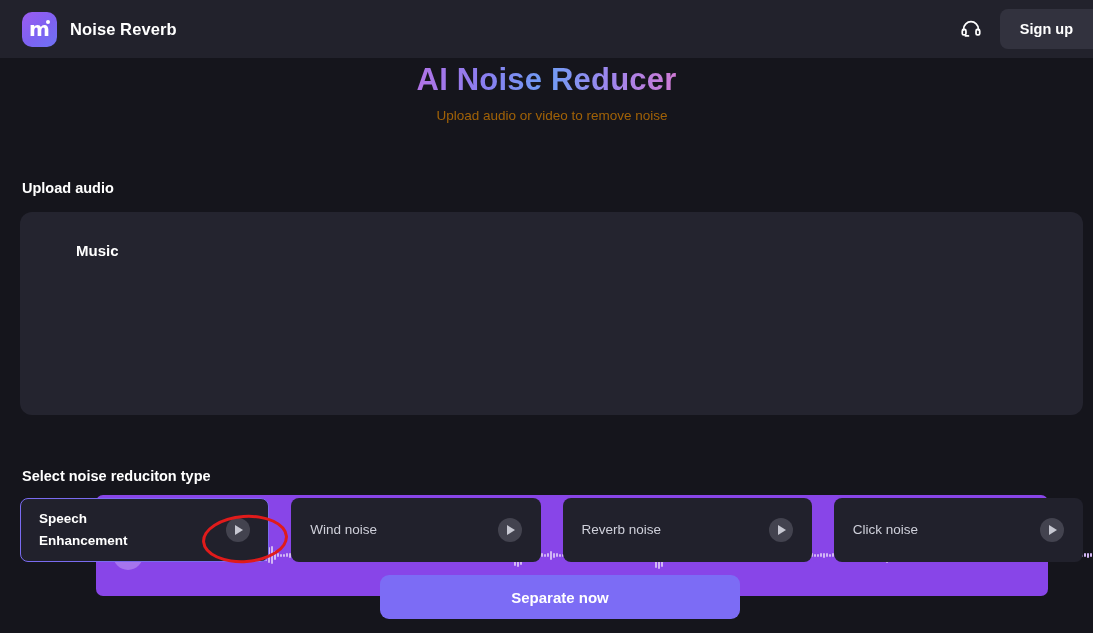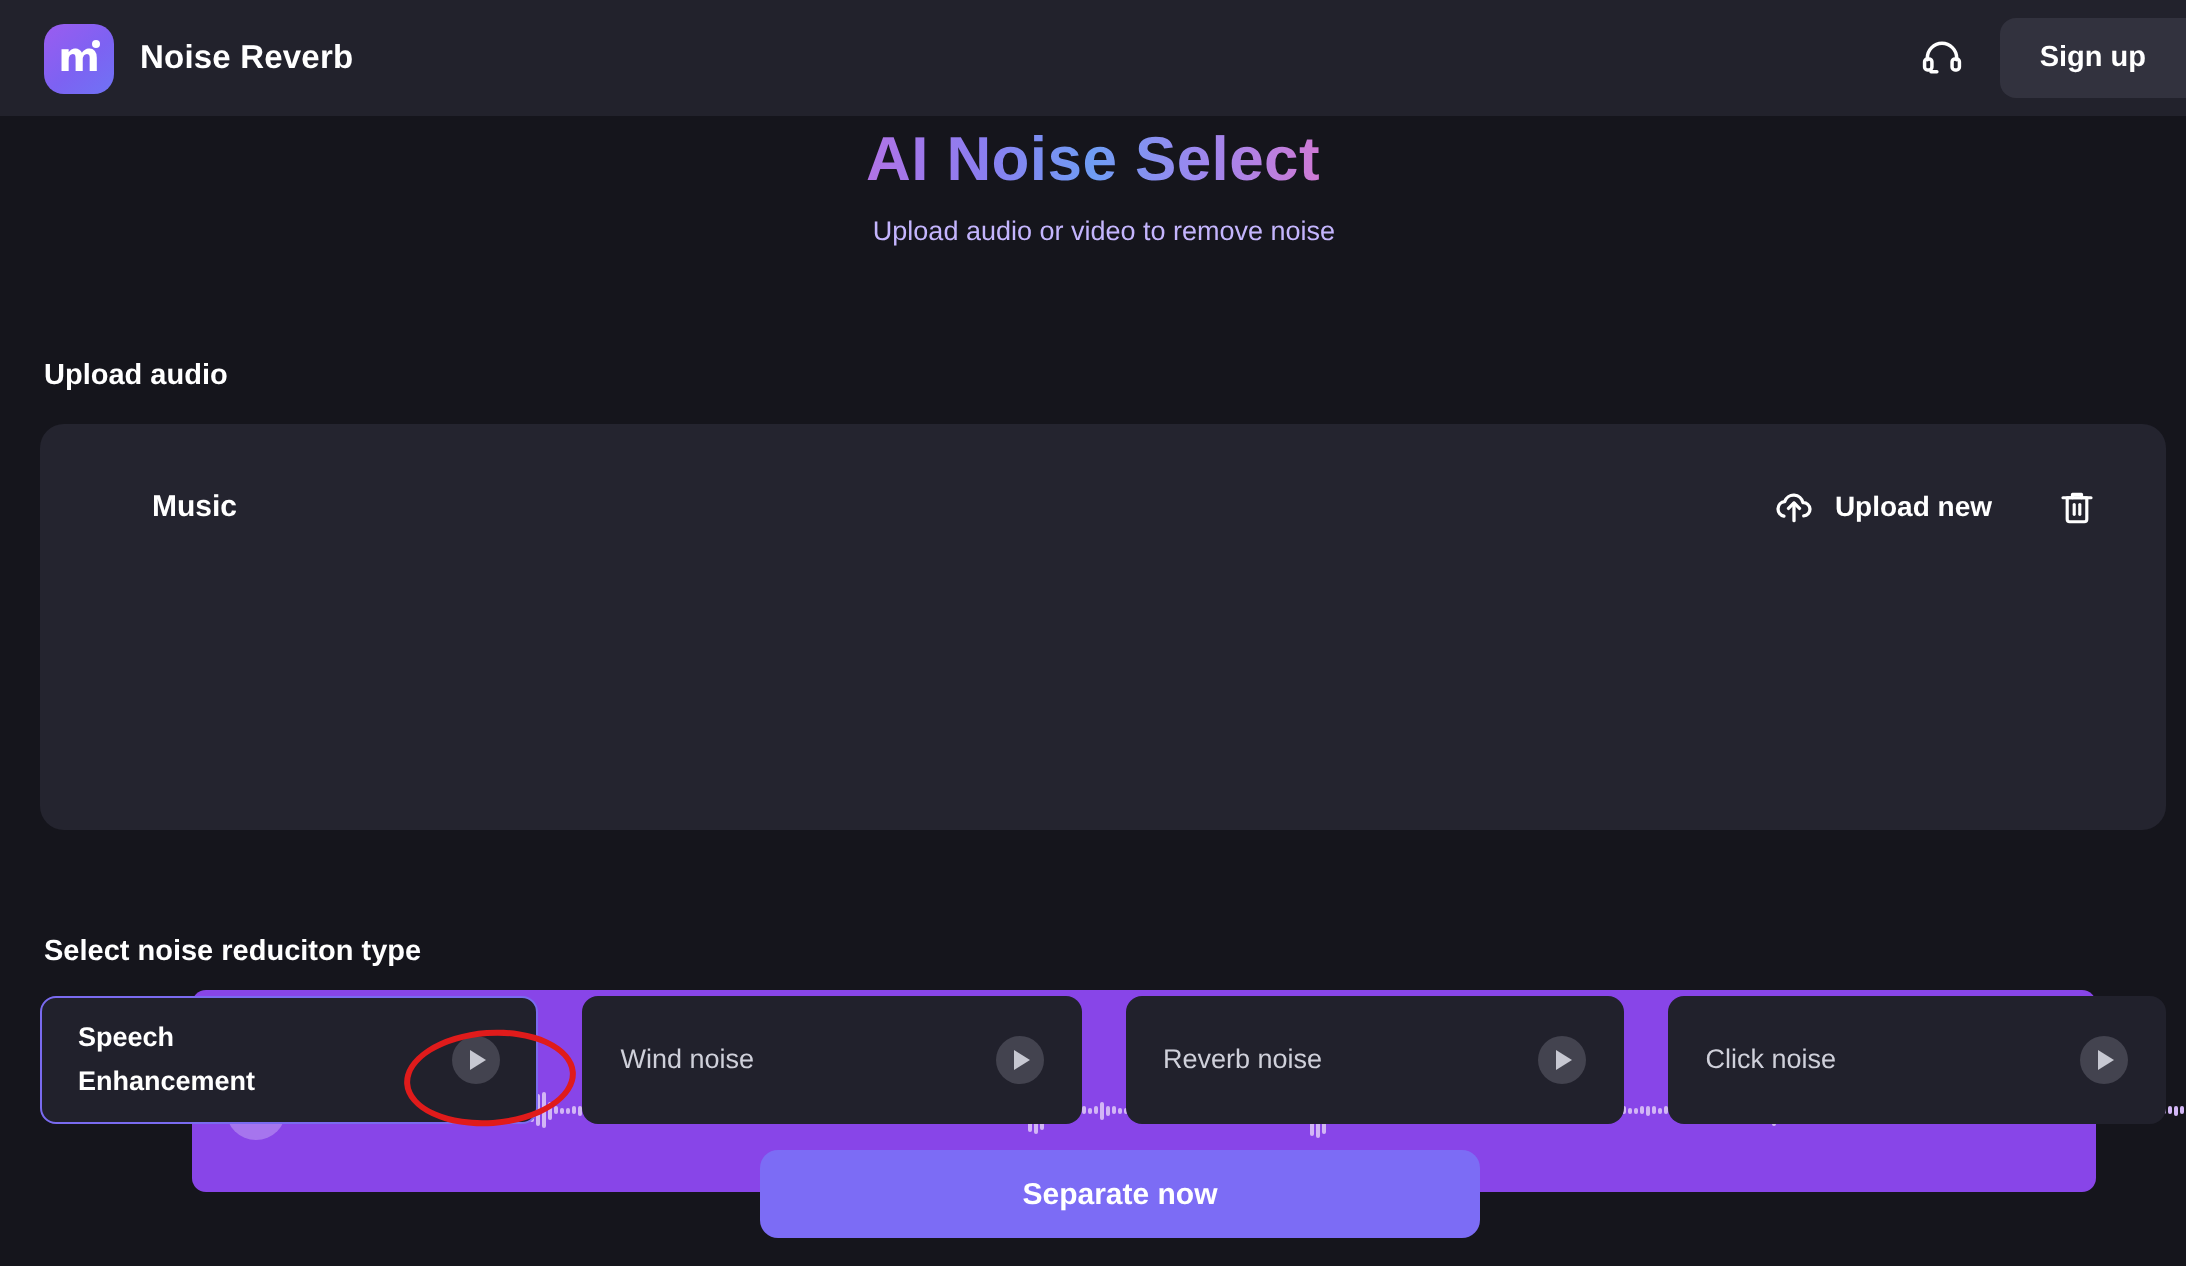--- a/index.html
+++ b/index.html
@@ -58,21 +58,21 @@
   .hero { position: absolute; top: 58px; left: 0; width: 1093px; text-align: center; }
   .hero-title {
     margin-top: 4px;
     font-size: 31px; font-weight: bold; letter-spacing: .2px;
     background: linear-gradient(90deg, #b173e6 0%, #8a7ef0 26%, #6f9df4 50%, #9d86ee 74%, #cf7ad5 100%);
     -webkit-background-clip: text; background-clip: text;
     -webkit-text-fill-color: transparent; color: transparent;
     display: inline-block;
   }
   .hero-sub {
-    margin-top: 10px; color: #c4b5fd; font-size: 13.5px; padding-left: 11px;
+    margin-top: 10px; color: #a16207; font-size: 13.5px; padding-left: 11px;
   }
 
   
   .section-label {
     position: absolute; left: 22px; color: #ffffff;
     font-size: 14.5px; font-weight: bold;
   }
   .upload-label { top: 180px; }
 
   .upload-panel {
@@ -208,50 +208,29 @@
           <rect x="2.5" y="12.5" width="4" height="6" rx="1.6"></rect>
           <rect x="17.5" y="12.5" width="4" height="6" rx="1.6"></rect>
           <path d="M6 19.5h3.2"></path>
         </svg>
       </div>
       <button class="signup-btn">Sign up</button>
     </div>
   </div>
 
   <div class="hero">
-    <div class="hero-title">AI Noise Select</div>
+    <div class="hero-title">AI Noise Reducer</div>
     <div class="hero-sub">Upload audio or video to remove noise</div>
   </div>
 
   <div class="section-label upload-label">Upload audio</div>
 
   <div class="upload-panel">
     <div class="panel-head">
       <div class="panel-title">Music</div>
-      <div class="panel-actions">
-        <div class="upload-new">
-          <span class="ic">
-            <svg width="22" height="22" viewBox="0 0 24 24" fill="none" stroke="currentColor" stroke-width="1.8" stroke-linecap="round" stroke-linejoin="round">
-              <path d="M6.5 17.5A4 4 0 0 1 6.9 9.6a5.2 5.2 0 0 1 10 .6 3.6 3.6 0 0 1 .4 7.2"></path>
-              <path d="M12 20V10.5"></path>
-              <path d="M9 13.3 12 10.3l3 3"></path>
-            </svg>
-          </span>
-          <span>Upload new</span>
-        </div>
-        <div class="delete-btn">
-          <svg width="21" height="21" viewBox="0 0 24 24" fill="none" stroke="currentColor" stroke-width="1.8" stroke-linecap="round" stroke-linejoin="round">
-            <path d="M4 6.7h16"></path>
-            <path d="M9.4 6.7V4.8h5.2v1.9"></path>
-            <path d="M6.4 6.7h11.2V19a1.4 1.4 0 0 1-1.4 1.4H7.8A1.4 1.4 0 0 1 6.4 19Z"></path>
-            <path d="M10.4 10.6v5.6"></path>
-            <path d="M13.6 10.6v5.6"></path>
-          </svg>
-        </div>
-      </div>
     </div>
 
     <div class="track">
       <div class="track-filename">20171225_120209.mp4</div>
       <div class="track-duration">00:02:42</div>
       <div class="play-circle">
         <span class="tri"></span>
       </div>
       <div class="waveform" id="waveform">
           <span style="height: 4px; background: rgb(210, 182, 245);"></span>

